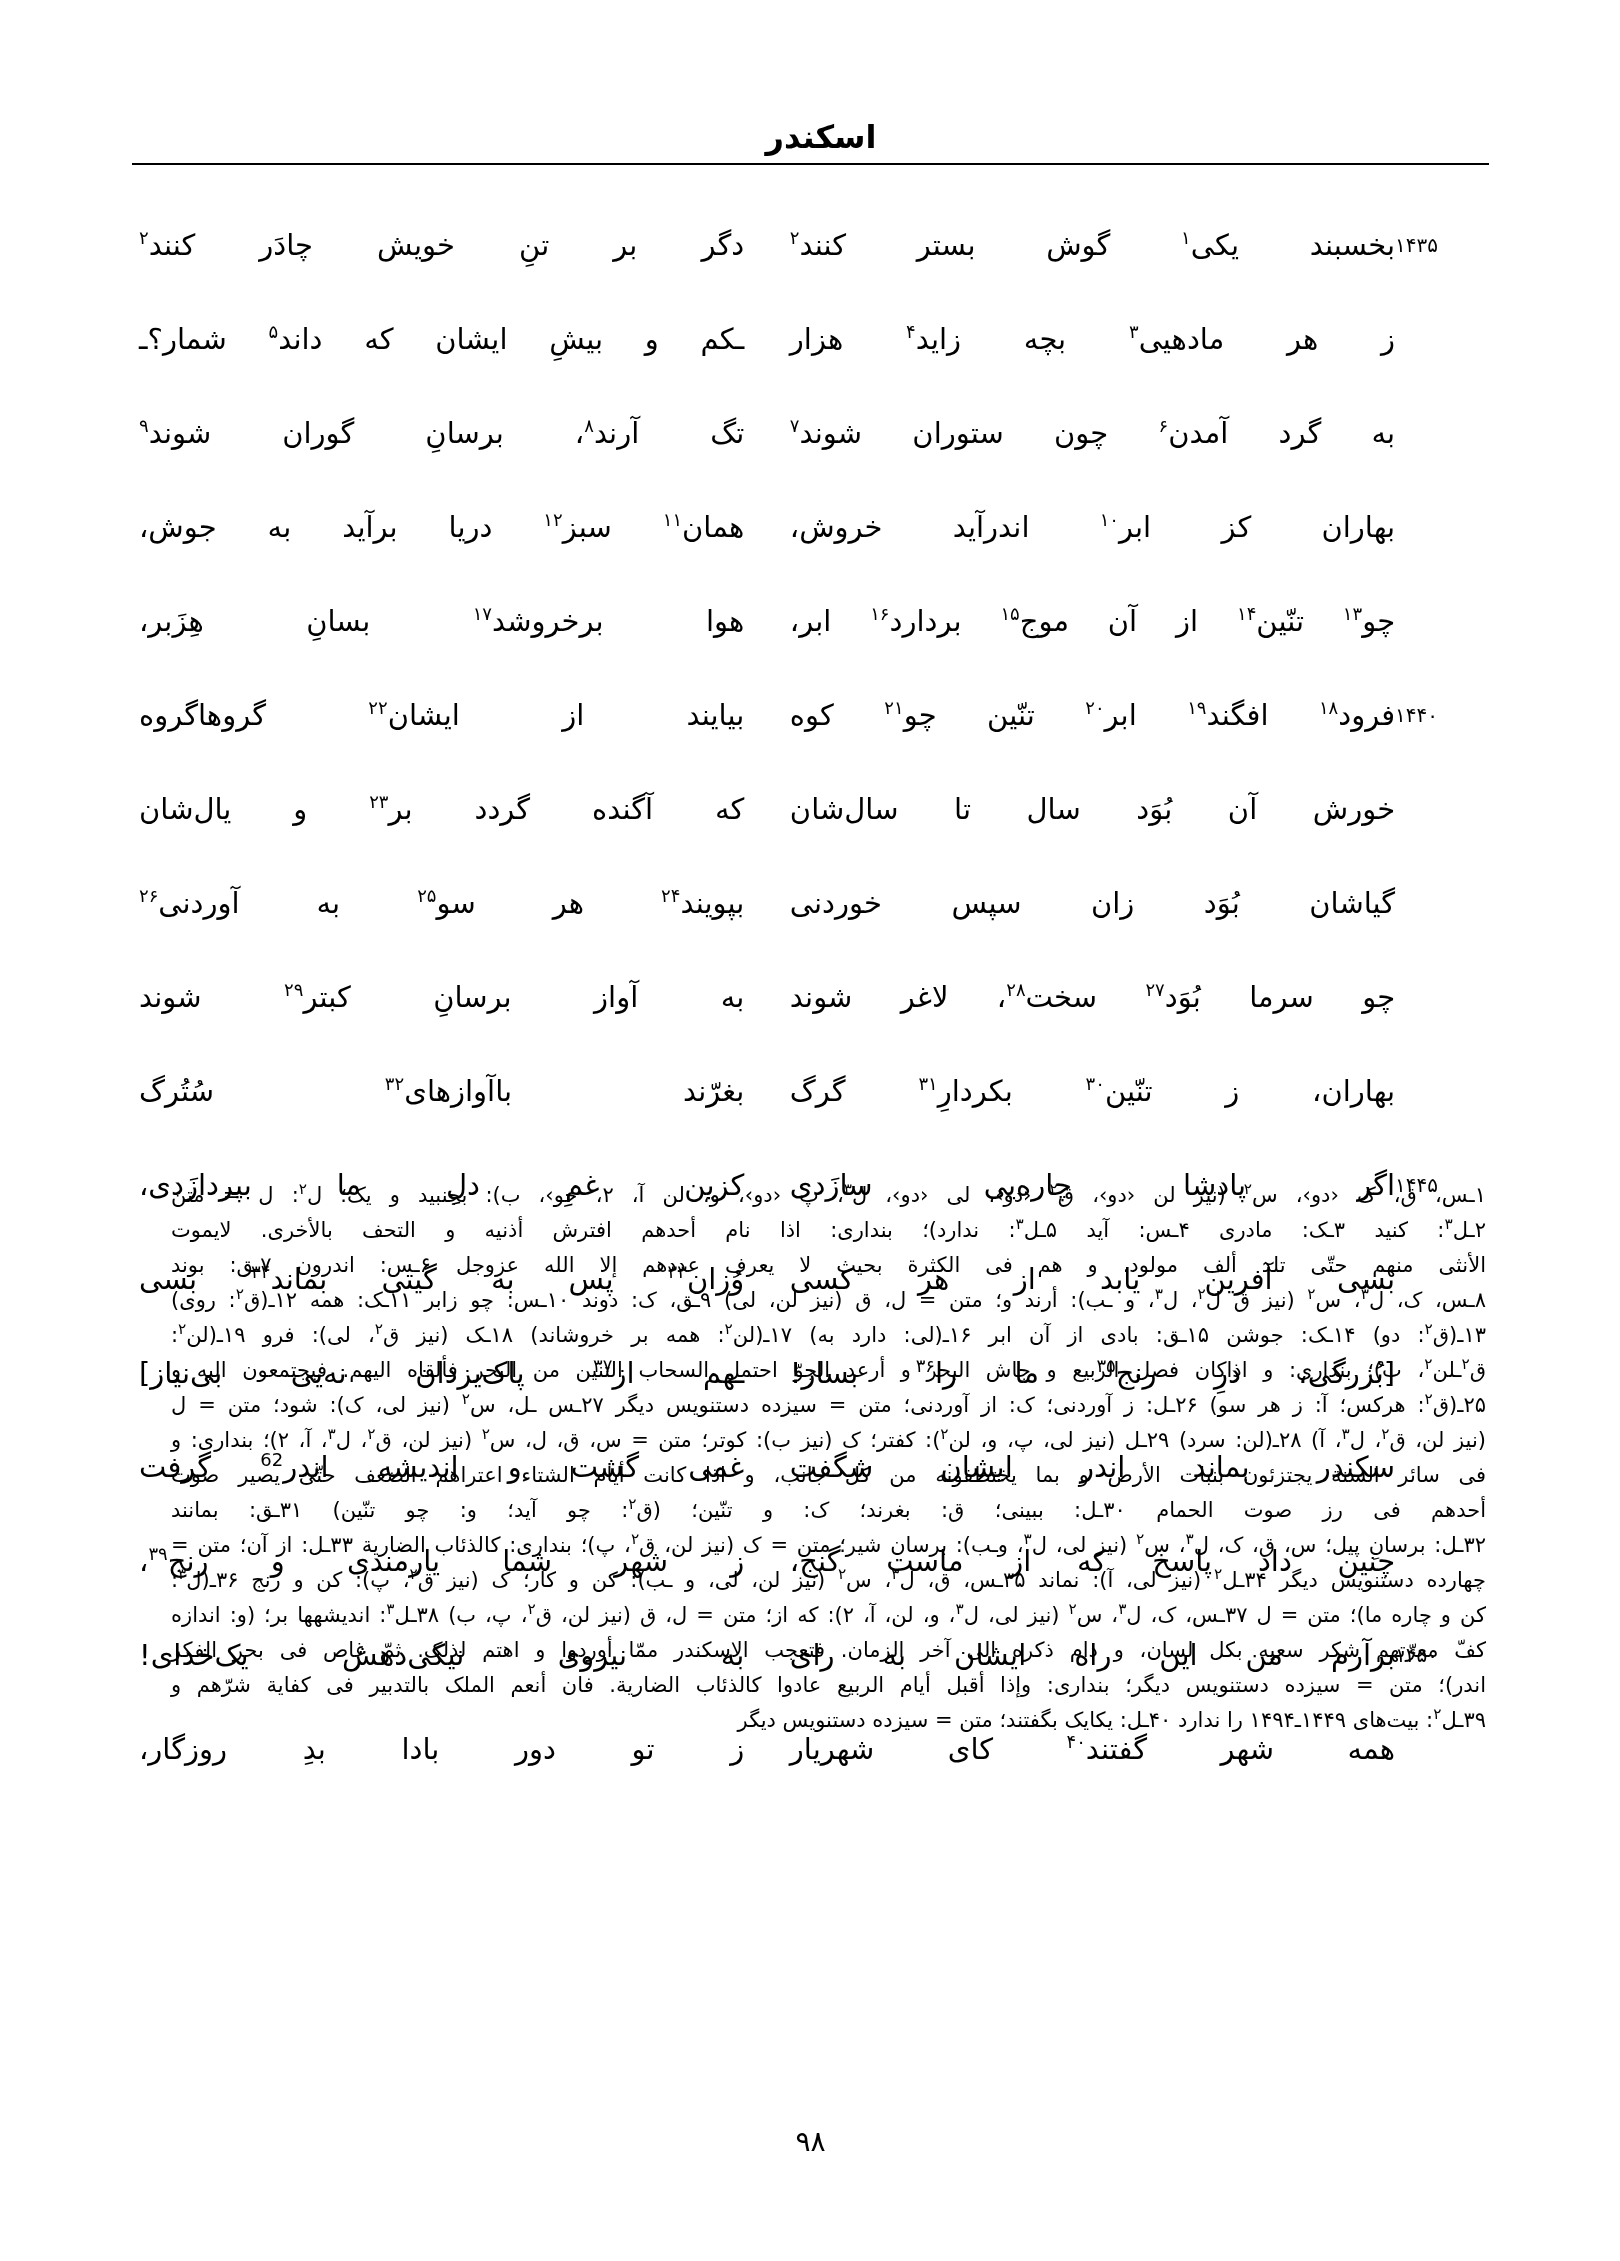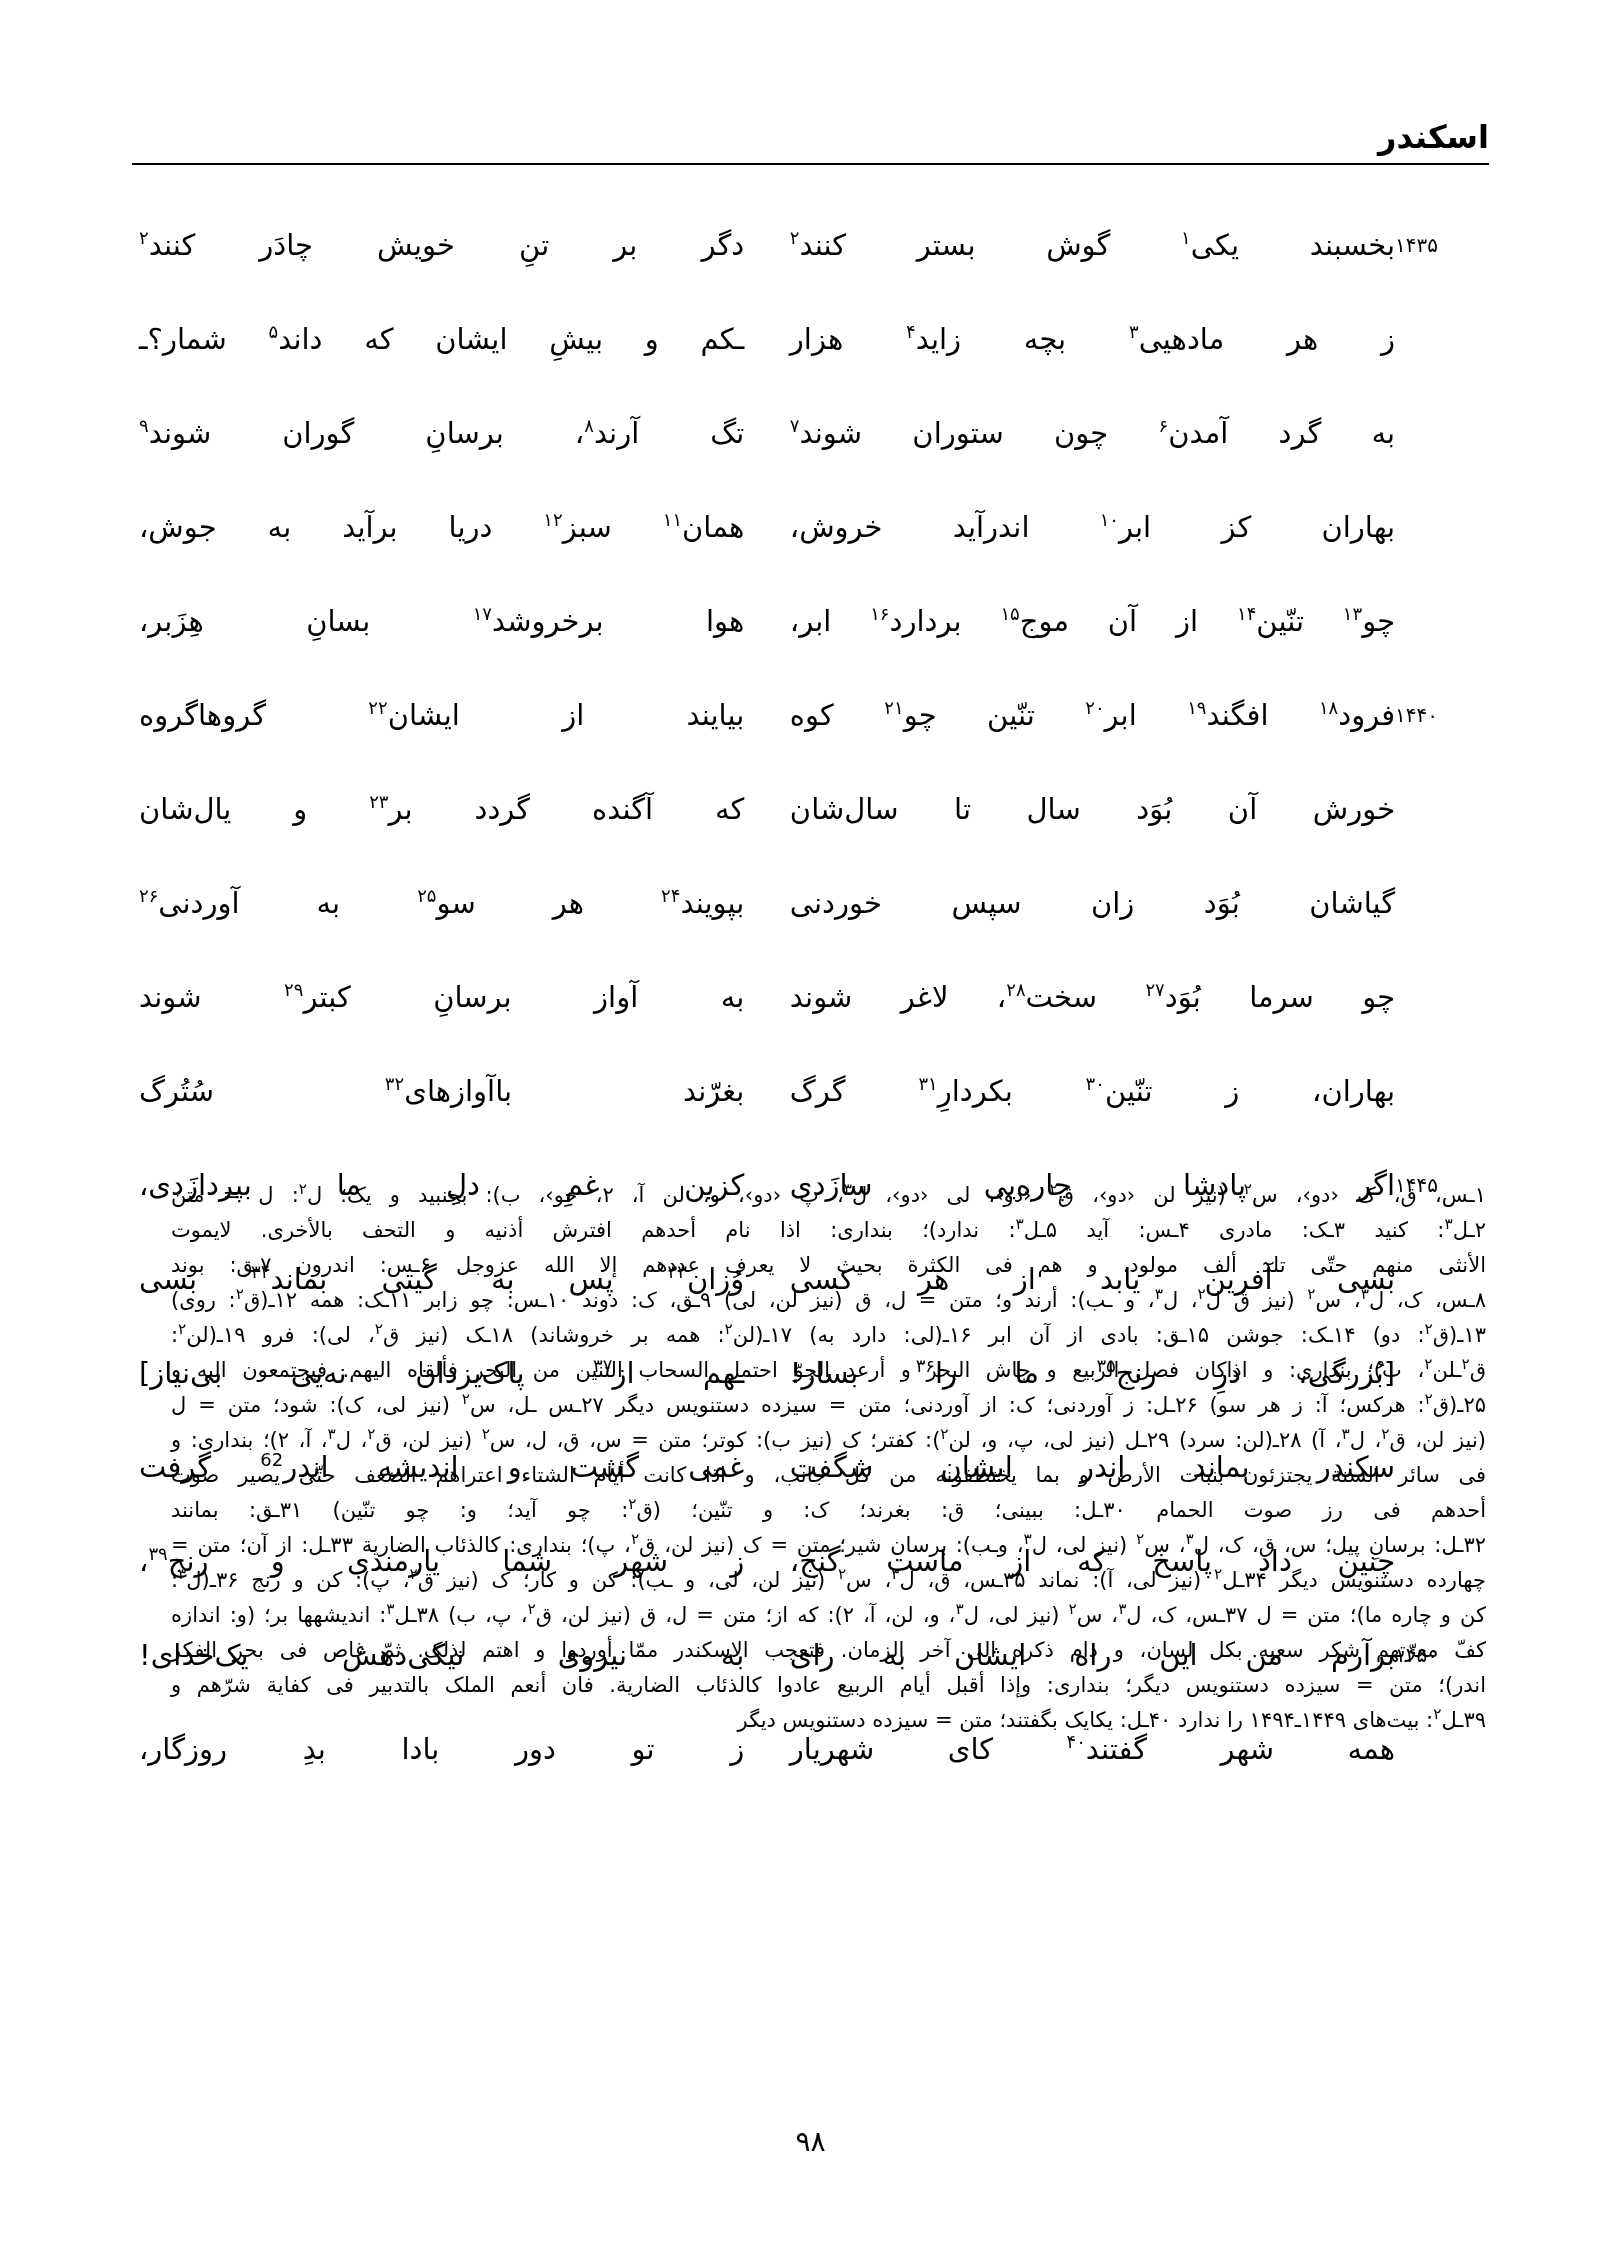--- a/index.html
+++ b/index.html
@@ -24,21 +24,21 @@
 
   
   .header-zone {
     position: absolute;
     top: 121px;
     right: 132px;
     left: 132px;
     height: 66px;
   }
   .running-head {
-    text-align: right;
+    text-align: center;
     font-size: 32px;
     font-weight: bold;
     line-height: 1;
     padding-bottom: 9.7px;
     padding-left: 21px;
     direction: rtl;
   }
   .head-rule {
     border-top: 2.1px solid #000;
     width: 100%;

